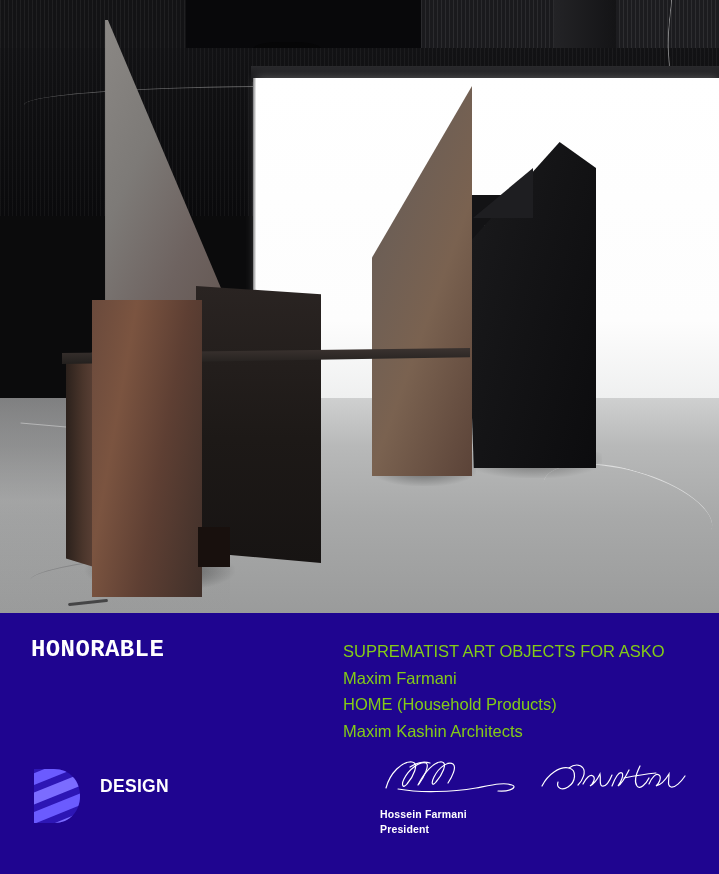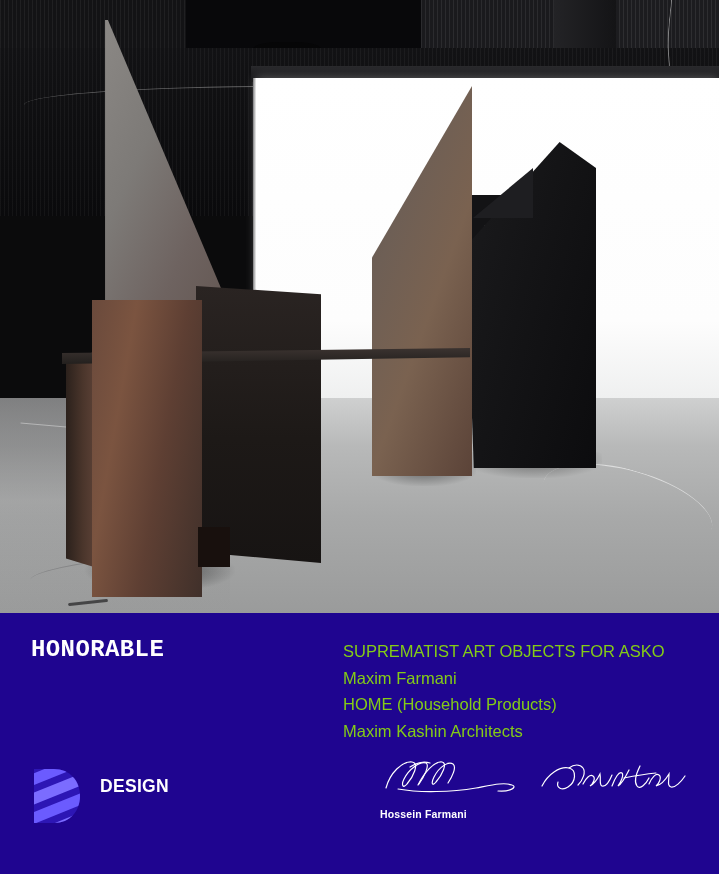--- a/index.html
+++ b/index.html
@@ -472,20 +472,21 @@
     <div class="sig-block sig-president">
       <span class="sig-mark">
         <svg width="160" height="44" viewBox="0 0 160 44" xmlns="http://www.w3.org/2000/svg" fill="none" stroke="#ffffff" stroke-width="1.2" stroke-linecap="round">
           <path d="M6,33 C10,18 22,6 32,7 C40,8 33,22 27,29 C23,34 21,30 24,24 C29,14 40,6 46,8 C50,10 44,22 39,29"></path>
           <path d="M38,30 C44,18 54,6 62,7 C68,8 62,20 56,27 C52,32 51,28 54,22 C59,12 68,6 73,9 C77,12 72,22 68,28"></path>
           <path d="M18,34 C40,38 72,37 96,33 C112,30 124,27 132,30 C138,32 130,37 118,36"></path>
           <path d="M30,12 C36,8 44,6 50,8"></path>
         </svg>
       </span>
       <div class="sig-name">Hossein Farmani</div>
+      <div class="sig-role">President</div>
     </div>
 
     <div class="sig-block sig-director">
       <span class="sig-mark">
         <svg width="160" height="44" viewBox="0 0 160 44" xmlns="http://www.w3.org/2000/svg" fill="none" stroke="#ffffff" stroke-width="1.2" stroke-linecap="round">
           <path d="M6,28 C12,16 24,8 33,10 C41,12 40,24 32,29 C26,33 20,30 22,24"></path>
           <path d="M33,10 C38,6 44,6 47,10 C50,14 47,22 42,27"></path>
           <path d="M47,26 C50,20 54,16 57,18 C60,20 57,26 54,28 C58,26 62,20 64,16 C65,22 63,27 66,28 C70,29 74,22 76,17"></path>
           <path d="M76,28 C79,20 83,13 86,15 C88,17 85,24 82,28 C86,26 90,18 93,12"></path>
           <path d="M88,20 C98,18 110,16 120,15"></path>

